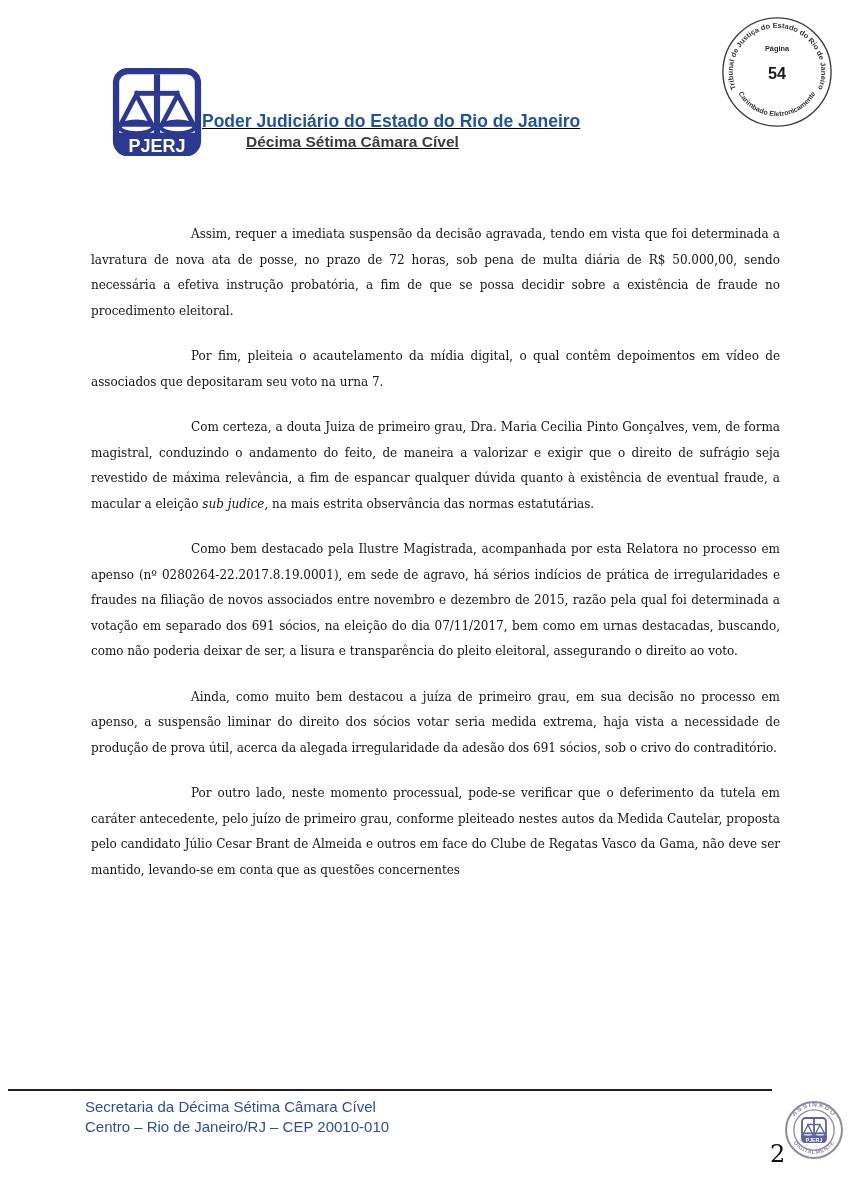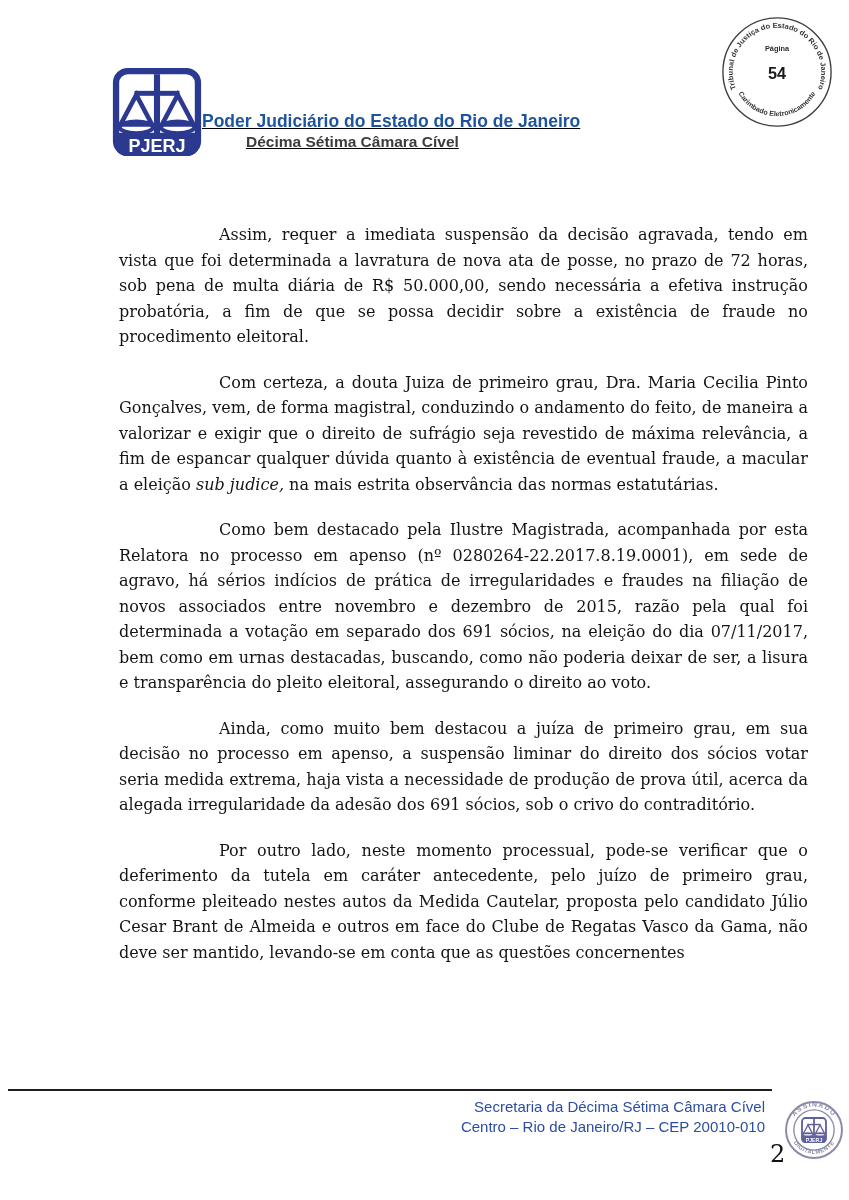--- a/index.html
+++ b/index.html
@@ -13,29 +13,29 @@
   .logo-wrap svg { width:100%; height:100%; display:block; }
   .header-text { position:absolute; left:202px; top:111px; white-space:nowrap;text-decoration:underline; }
   .org-name  { font-size:17.5px; font-weight:bold; color:#1D549F; line-height:21px; }
   .dept-name { font-size:15.5px; font-weight:bold; color:#3C3C3C; line-height:19px;margin-left:44px; }
   
   .stamp-top { position:absolute; left:718px; top:13px; width:118px; height:118px; color:#3a3a3a; }
   .stamp-top svg, .stamp-signature svg { width:100%; height:100%; display:block; }
   .stamp-signature { position:absolute; left:777px; top:1093px; width:74px; height:74px; color:#8D8AA8; }
   
   .doc-body {
-    position:absolute; left:119px; top:222px; width:689px;
-    font-family:"DejaVu Serif", serif; font-size:16px; line-height:25.5px;
+    position:absolute; left:91px; top:222px; width:689px;
+    font-family:"DejaVu Serif", serif; font-size:12px; line-height:25.5px;
     color:#141414; text-align:justify;
   }
   .doc-body p { text-indent:100px; margin-bottom:20px; }
   .doc-body em { font-style:italic; }
   
   .footer-rule { position:absolute; left:8px; top:1089px; width:764px; height:0; border-top:2px solid #1f1f1f; }
-  .footer-address { position:absolute; left:85px; top:1097px; width:680px; text-align:right;
+  .footer-address { position:absolute; left:85px; top:1097px; width:680px; text-align:left;
     color:#2B4EA2; font-size:15px; line-height:20px; }
   .page-num { position:absolute; left:770px; top:1140px; font-family:"DejaVu Serif", serif;
     font-size:24px; color:#111111; }
 </style>
 </head>
 <body>
 
 <div class="page">
 
   <svg width="0" height="0" style="position:absolute" aria-hidden="true">
@@ -73,20 +73,21 @@
       <text x="60" y="39" font-size="7.5" font-weight="bold" fill="#2b2b2b" text-anchor="middle">Página</text>
       <text x="60" y="67" font-size="16.5" font-weight="bold" fill="#1a1a1a" text-anchor="middle">54</text>
       <text font-size="7.2" font-weight="bold" fill="#333333" text-anchor="middle">
         <textPath href="#stampBotArc" startOffset="50%">Carimbado Eletronicamente</textPath>
       </text>
     </svg>
   </div>
 
   <main class="doc-body">
     <p>Assim, requer a imediata suspensão da decisão agravada, tendo em vista que foi determinada a lavratura de nova ata de posse, no prazo de 72 horas, sob pena de multa diária de R$ 50.000,00, sendo necessária a efetiva instrução probatória, a fim de que se possa decidir sobre a existência de fraude no procedimento eleitoral.</p>
+    <p>Por fim, pleiteia o acautelamento da mídia digital, o qual contêm depoimentos em vídeo de associados que depositaram seu voto na urna 7.</p>
     <p><span>Com certeza, a douta Juiza de primeiro grau, Dra. Maria Cecilia Pinto Gonçalves, vem, de forma magistral, conduzindo o andamento do feito, de maneira a valorizar e exigir que o direito de sufrágio seja revestido de máxima relevância, a fim de espancar qualquer dúvida quanto à existência de eventual fraude, a macular a eleição </span><em>sub judice,</em><span> na mais estrita observância das normas estatutárias.</span></p>
     <p>Como bem destacado pela Ilustre Magistrada, acompanhada por esta Relatora no processo em apenso (nº 0280264-22.2017.8.19.0001), em sede de agravo, há sérios indícios de prática de irregularidades e fraudes na filiação de novos associados entre novembro e dezembro de 2015, razão pela qual foi determinada a votação em separado dos 691 sócios, na eleição do dia 07/11/2017, bem como em urnas destacadas, buscando, como não poderia deixar de ser, a lisura e transparência do pleito eleitoral, assegurando o direito ao voto.</p>
     <p>Ainda, como muito bem destacou a juíza de primeiro grau, em sua decisão no processo em apenso, a suspensão liminar do direito dos sócios votar seria medida extrema, haja vista a necessidade de produção de prova útil, acerca da alegada irregularidade da adesão dos 691 sócios, sob o crivo do contraditório.</p>
     <p>Por outro lado, neste momento processual, pode-se verificar que o deferimento da tutela em caráter antecedente, pelo juízo de primeiro grau, conforme pleiteado nestes autos da Medida Cautelar, proposta pelo candidato Júlio Cesar Brant de Almeida e outros em face do Clube de Regatas Vasco da Gama, não deve ser mantido, levando-se em conta que as questões concernentes</p>
   </main>
 
   <div class="footer-rule"></div>
   <footer class="footer-address">
     <div>Secretaria da Décima Sétima Câmara Cível</div>
     <div>Centro – Rio de Janeiro/RJ – CEP 20010-010</div>

